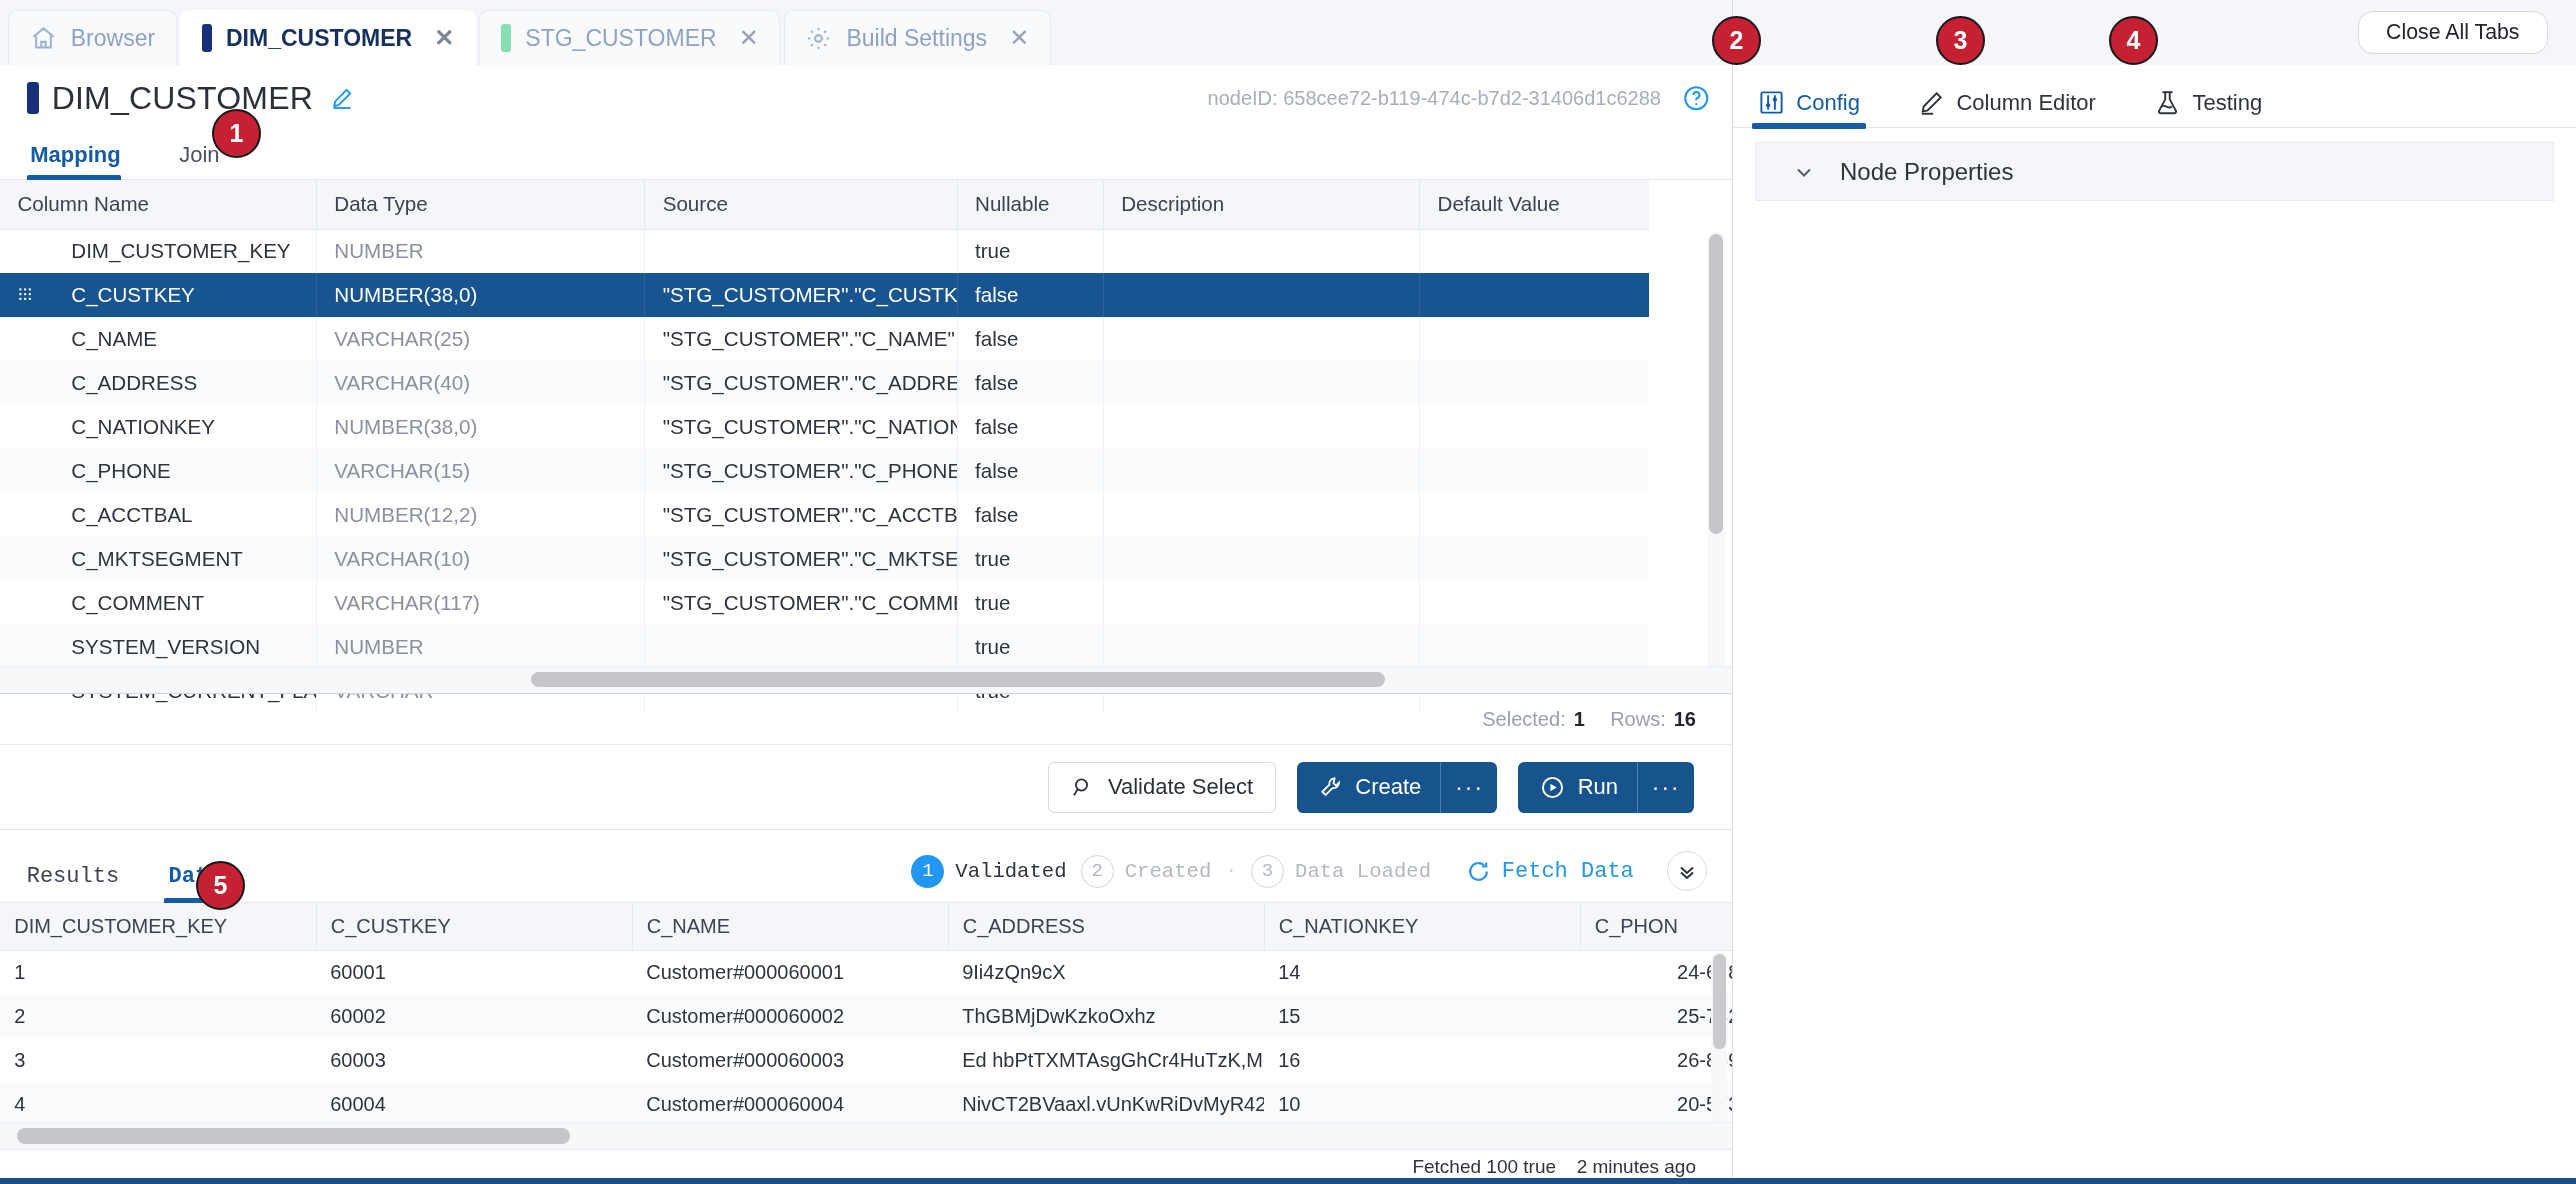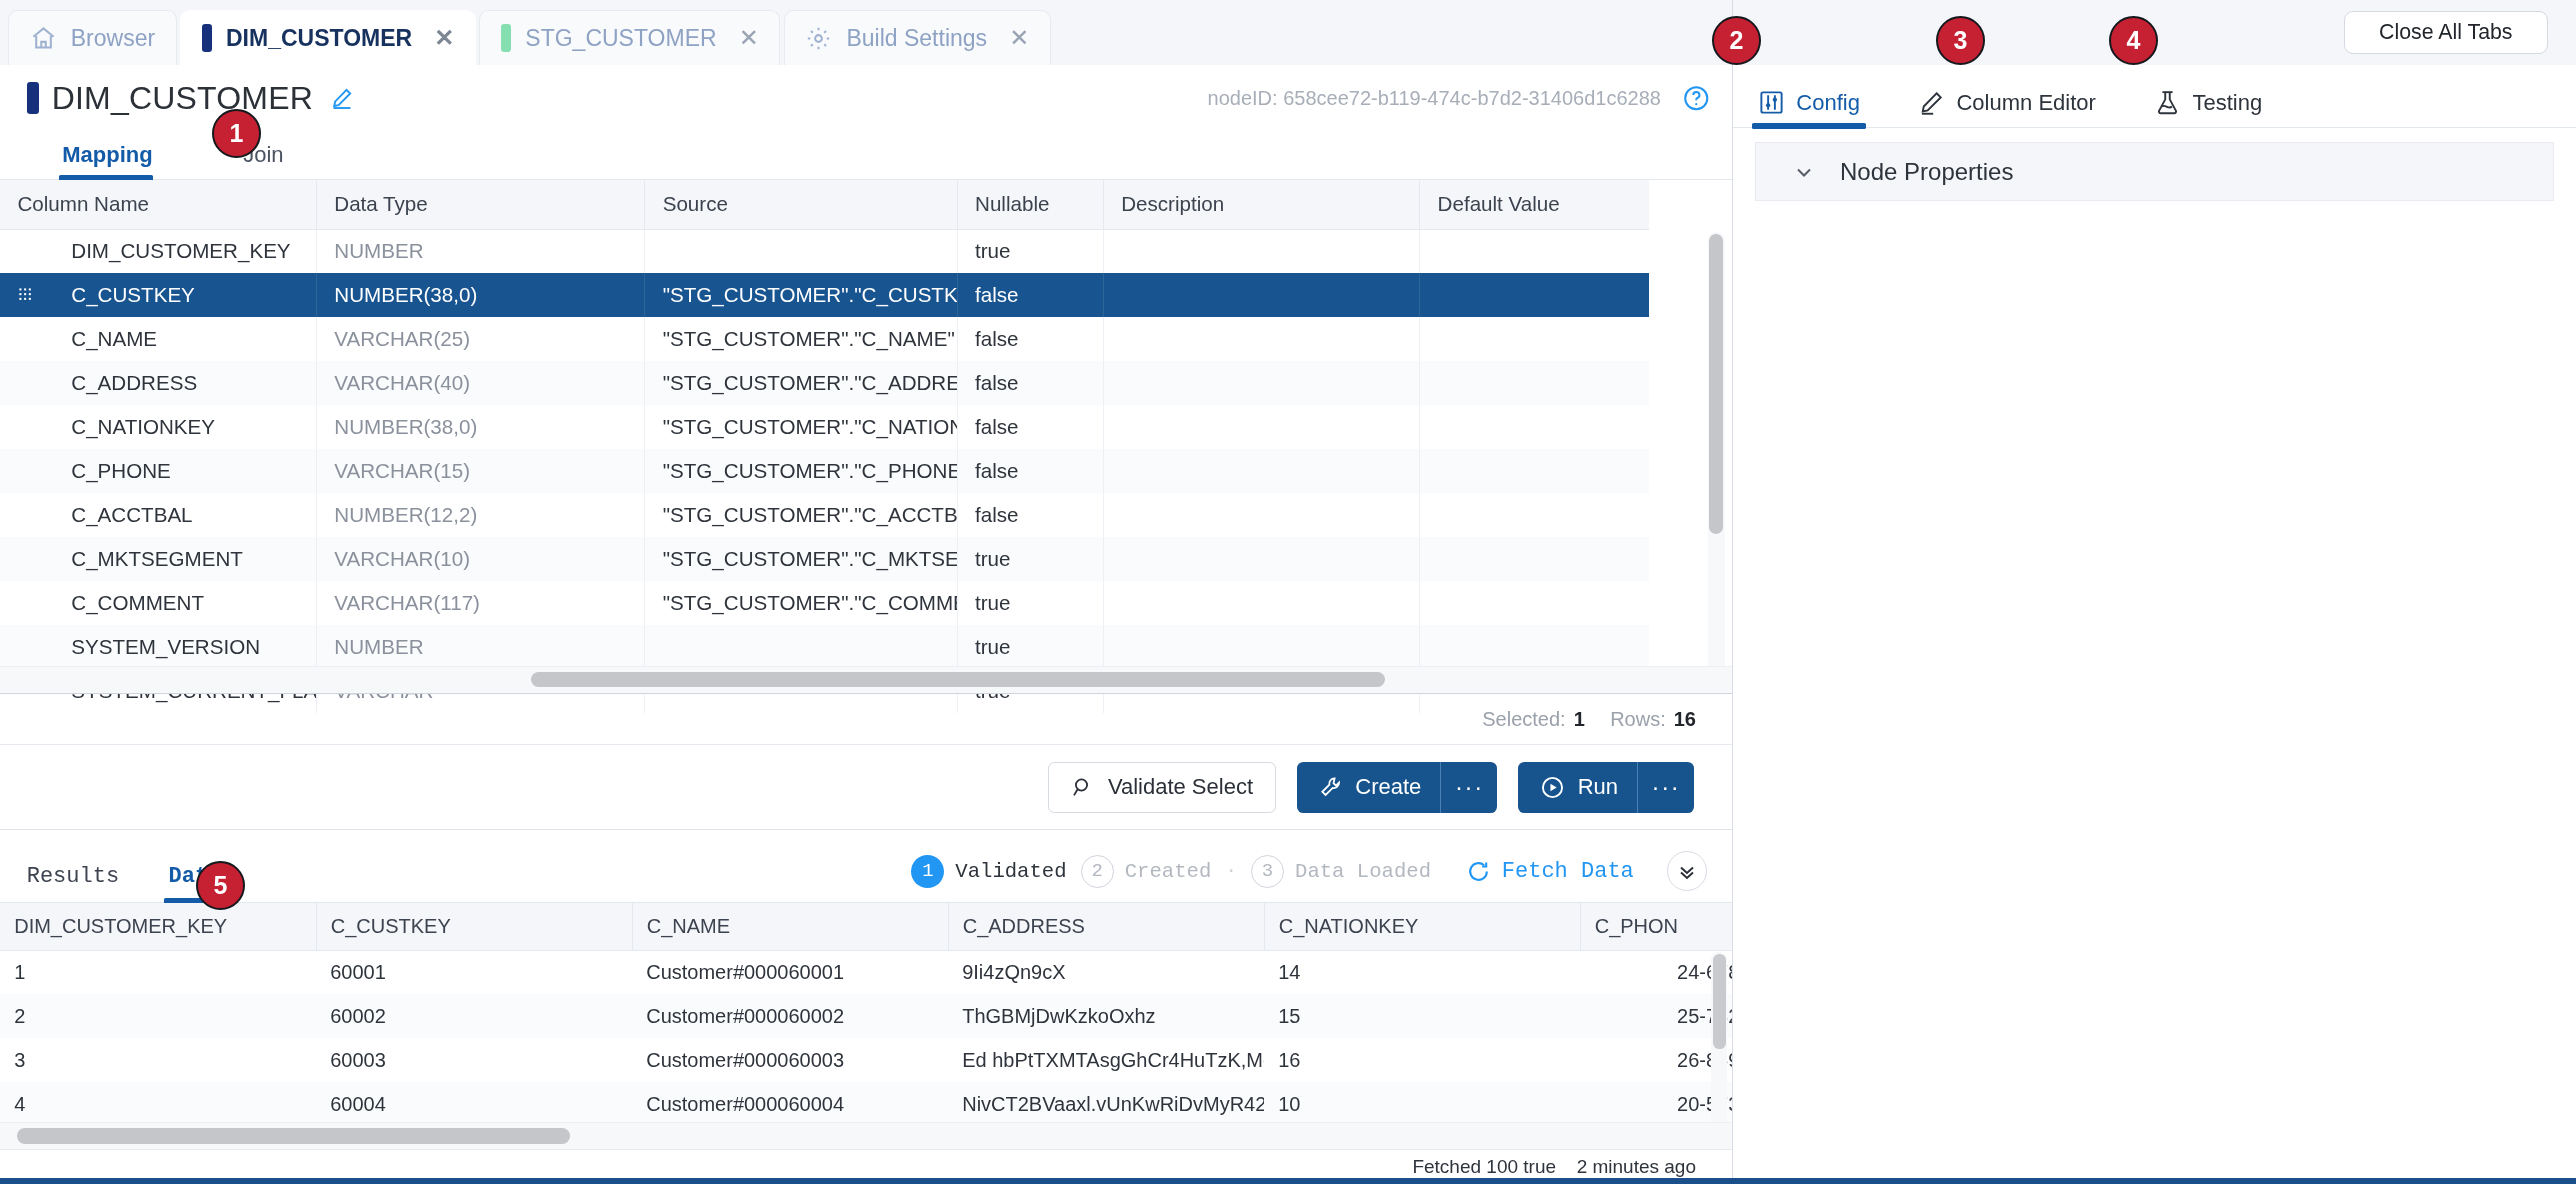--- a/index.html
+++ b/index.html
@@ -82,21 +82,21 @@
     height: 49px; flex: none;
     display: flex; align-items: flex-end; gap: 0;
     padding-left: 27px;
     border-bottom: 1.6px solid #e3e7ee;
     background: #fff;
     position: relative;
   }
   .subtab {
     font-size: 22px; color: #4b5361;
     padding: 0 17.4px 11px 3.2px; margin-right: 38px;
-    position: relative; white-space: nowrap; margin-left: 32px;
+    position: relative; white-space: nowrap;
   }
   .subtab.active { color: #155ca8; font-weight: bold; }
   .subtab.active::after {
     content: ""; position: absolute; left: 0; right: 17.4px; bottom: -1.6px;
     height: 5.5px; background: #155ca8; border-radius: 1.6px;
   }
 
   
   .grid-wrap { flex: none; height: 514px; position: relative; background: #fff; }
   table.grid { width: 1649px; border-collapse: collapse; table-layout: fixed; }
@@ -269,21 +269,21 @@
     width: 897px; height: 1184px;
     background: #ffffff; display: flex; flex-direction: column;
     position: relative;
   }
   .right-top {
     height: 65px; flex: none; background: #f4f6fa;
     display: flex; align-items: center; justify-content: flex-end;
     padding-right: 28.5px;
   }
   .close-all {
-    height: 43px; padding: 0 34px; border: 0.8px solid #d5d9e0; border-radius: 9px;
+    height: 43px; padding: 0 27px; border: 0.8px solid #d5d9e0; border-radius: 15px;
     background: #fff; font-size: 21.3px; color: #22262c;
     display: inline-flex; align-items: center; white-space: nowrap;
   }
   .right-tabs {
     height: 63px; flex: none; display: flex; align-items: flex-end;
     padding-left: 19px; border-bottom: 1.6px solid #e3e7ee; background: #fff;
   }
   .rt {
     display: flex; align-items: center; gap: 11px;
     font-size: 22px; color: #2e343c; padding: 0 6.3px 11px 6.3px; margin-right: 46px;

